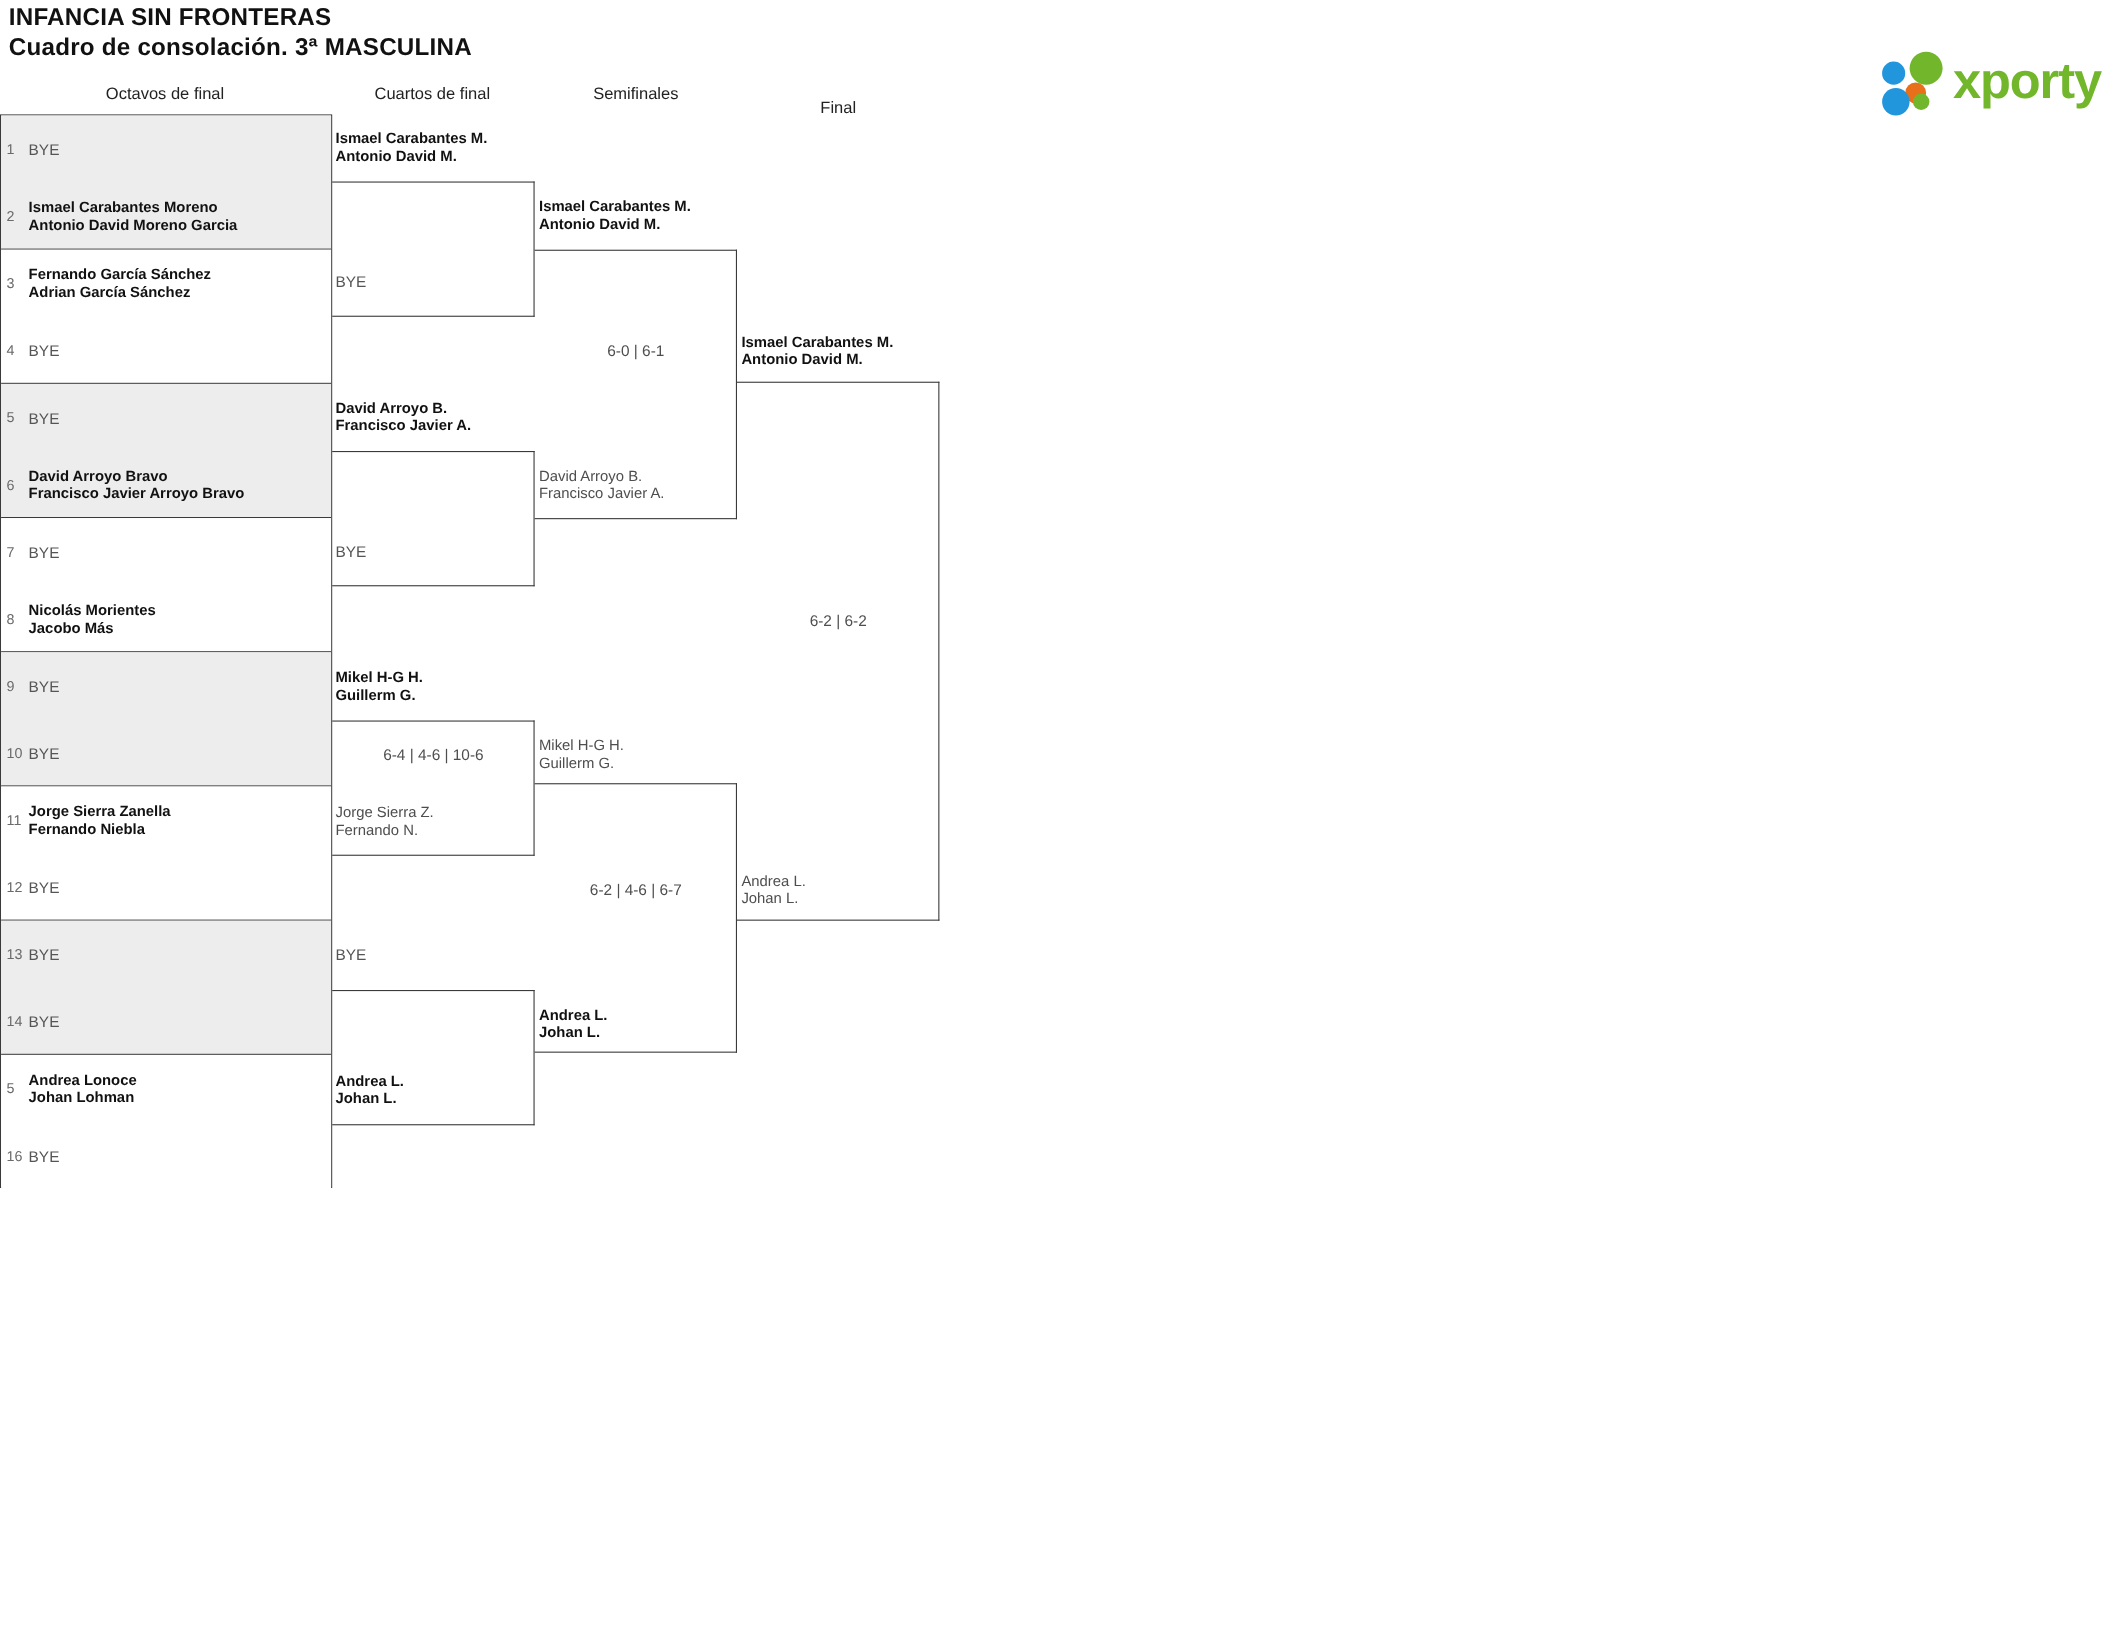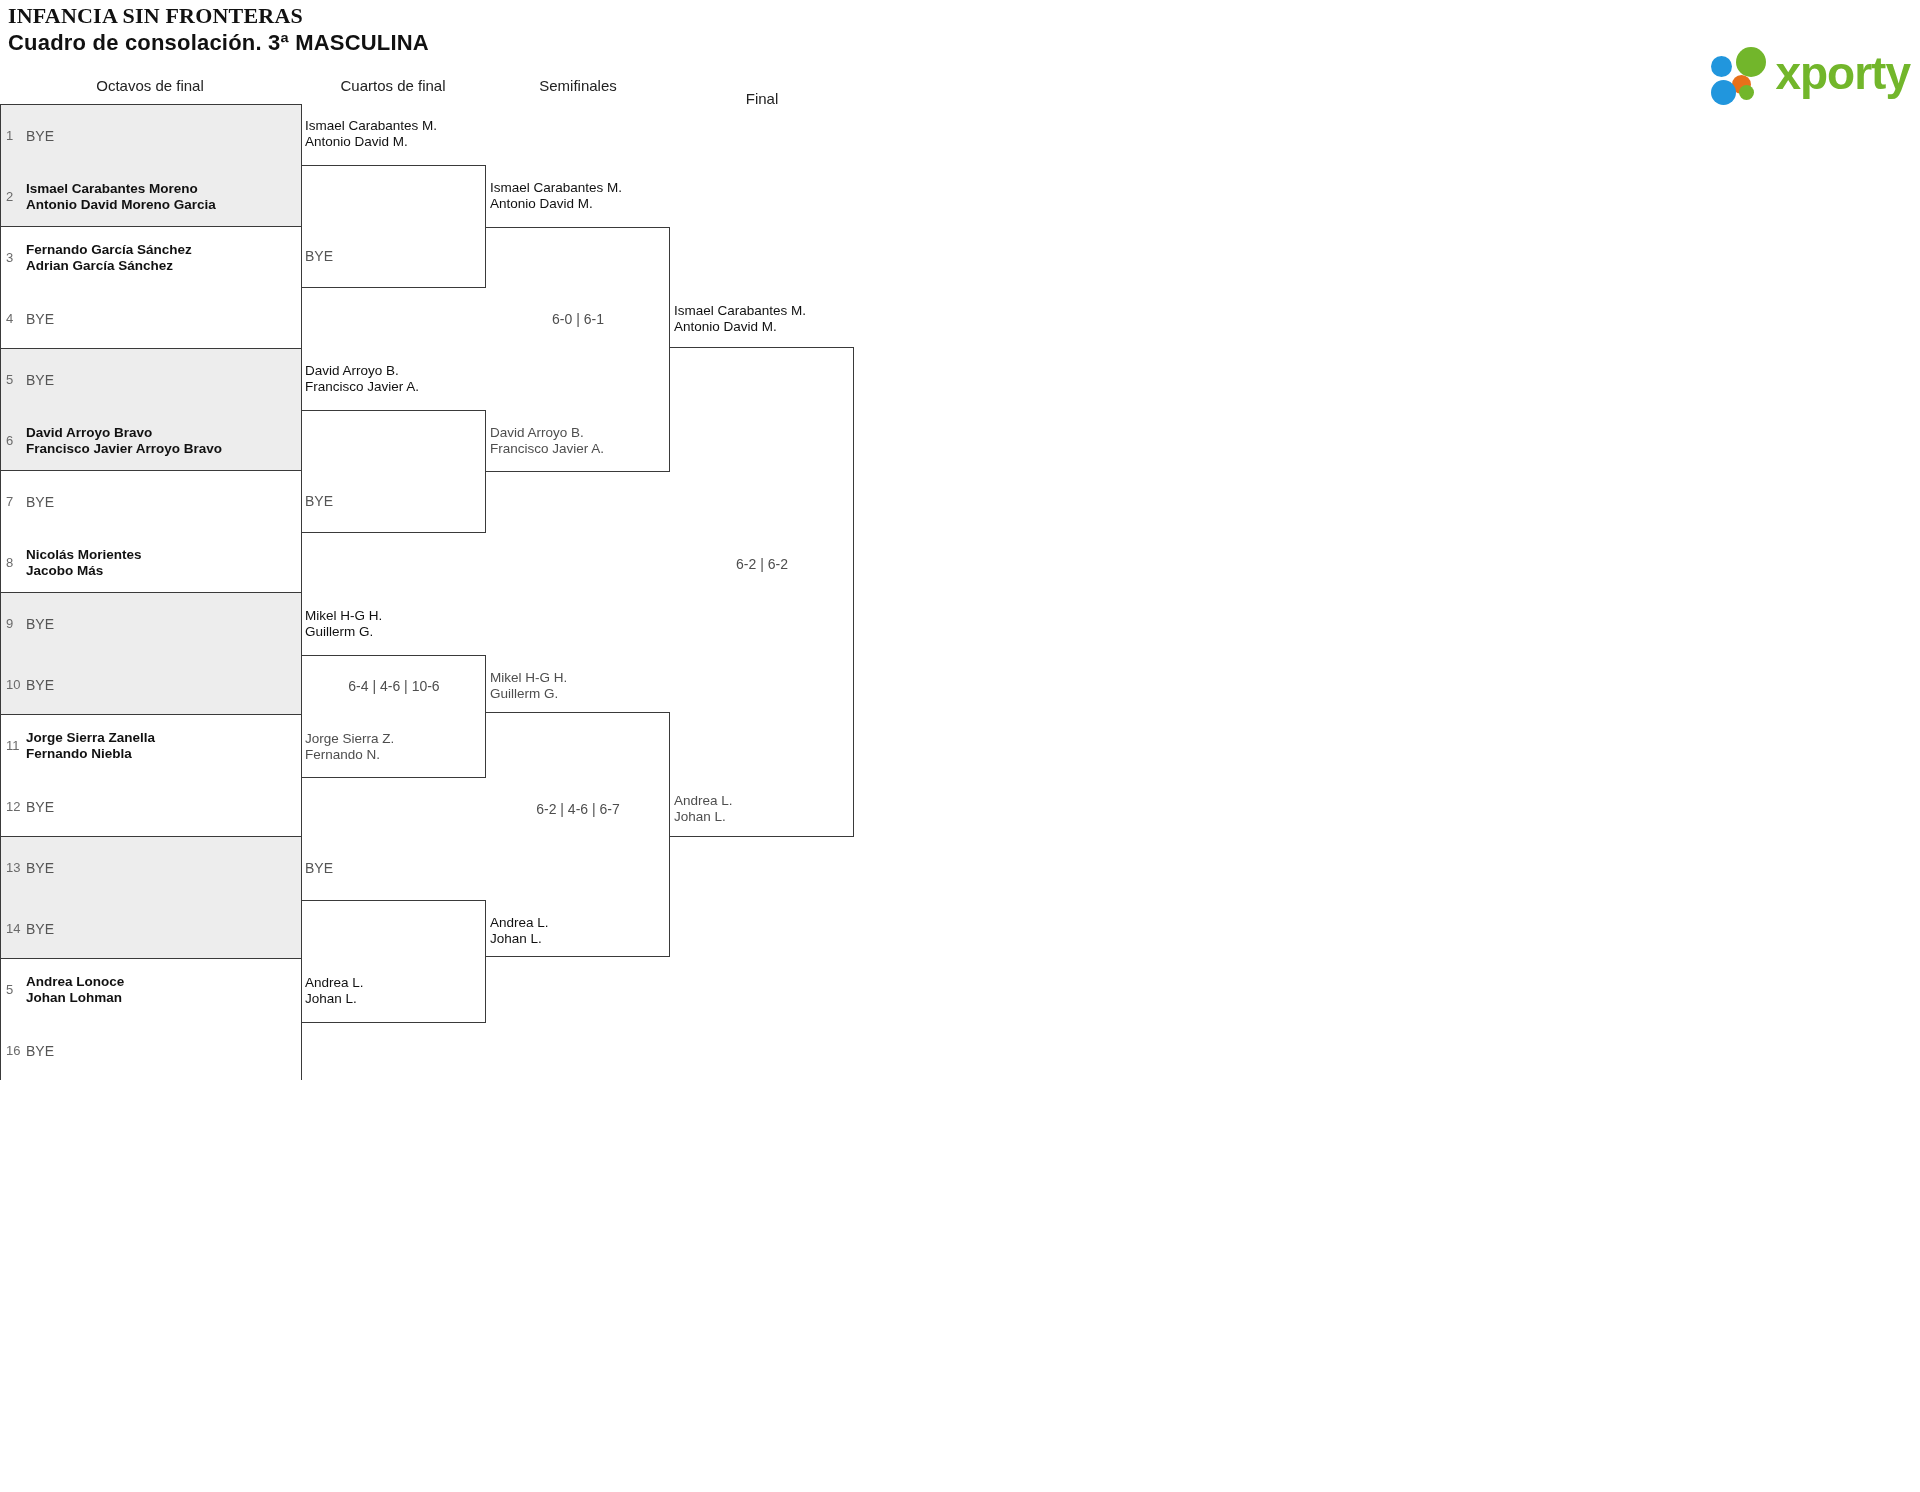--- a/index.html
+++ b/index.html
@@ -8,21 +8,21 @@
     background:#ffffff;
     font-family:"Liberation Sans",sans-serif;
     color:#1a1a1a;
     position:relative;
     overflow:hidden;
   }
   .stage{position:absolute;left:0;top:0;width:1920px;height:1492px;}
 
   
   .title-block{position:absolute;left:8px;top:2px;}
-  .title-line1{font-size:22px;font-weight:700;letter-spacing:.2px;line-height:27px;color:#111;font-family:Liberation Serif, serif;}
+  .title-line1{font-size:22px;font-weight:700;letter-spacing:.2px;line-height:27px;color:#111;}
   .title-line2{font-size:22px;font-weight:700;letter-spacing:.2px;line-height:27px;color:#111;}
 
   .logo{position:absolute;right:10px;top:4px;height:56px;display:flex;align-items:center;gap:6px;margin-top:41px;}
   .logo-dots{position:relative;width:58px;height:52px;}
   .logo-dots span{position:absolute;border-radius:50%;display:block;}
   .d1{width:21px;height:21px;background:#2196dd;left:0px;top:9px;}
   .d2{width:19px;height:19px;background:#e8701a;left:21px;top:28px;}
   .d3{width:30px;height:30px;background:#72b62b;left:25px;top:0px;}
   .d4{width:25px;height:25px;background:#2196dd;left:0px;top:33px;}
   .d5{width:15px;height:15px;background:#72b62b;left:28px;top:38px;}
@@ -48,21 +48,21 @@
               display:flex;align-items:center;}
   .seed{font-size:13px;color:#6a6a6a;width:20px;flex:0 0 20px;text-align:left;line-height:15px;}
   .names{font-size:13.5px;line-height:16px;color:#111;font-weight:700;}
   .names .n2{display:block;}
   .bye{font-size:14px;color:#555;font-weight:400;}
 
   
   .bx{position:absolute;box-sizing:border-box;border:1px solid #3a3a3a;}
   .bx.noleft{border-left:none;}
   .lbl{position:absolute;font-size:13.5px;line-height:16px;white-space:nowrap;}
-  .lbl.dark{color:#111;font-weight:400;}
+  .lbl.dark{color:#111;font-weight:700;}
   .lbl.gray{color:#4e4e4e;font-weight:400;}
   .lbl.byetxt{color:#555;font-weight:400;font-size:14px;}
   .score{position:absolute;font-size:14px;color:#4e4e4e;white-space:nowrap;text-align:center;}
 </style>
 </head>
 <body>
 
 <div class="stage">
 
   <div class="title-block">

